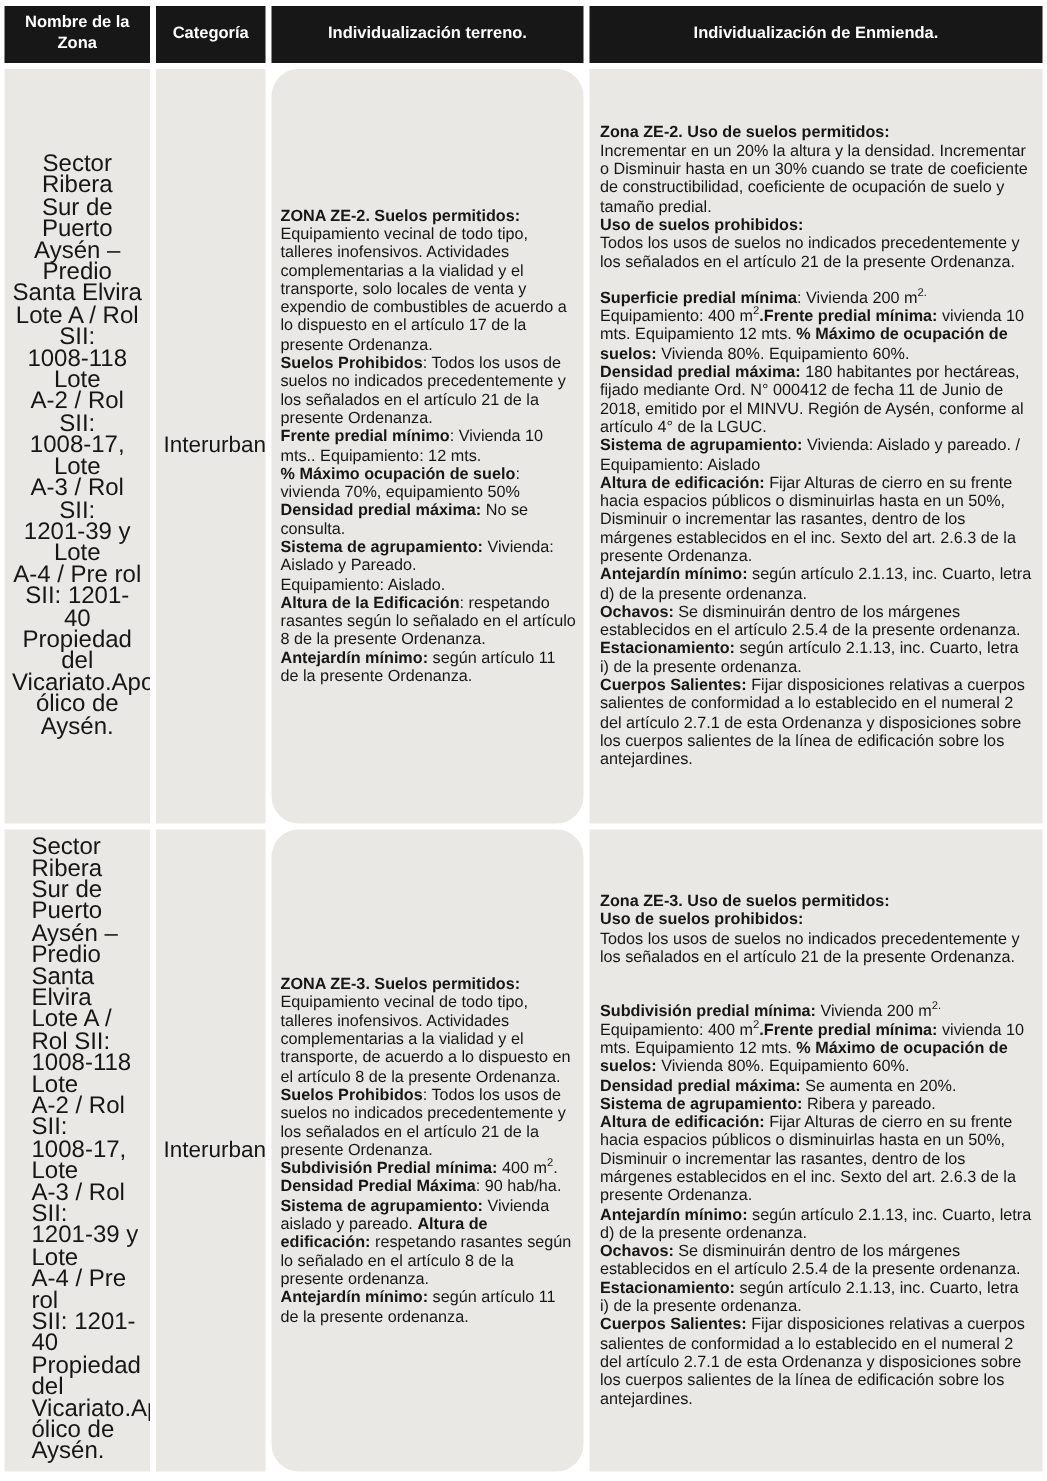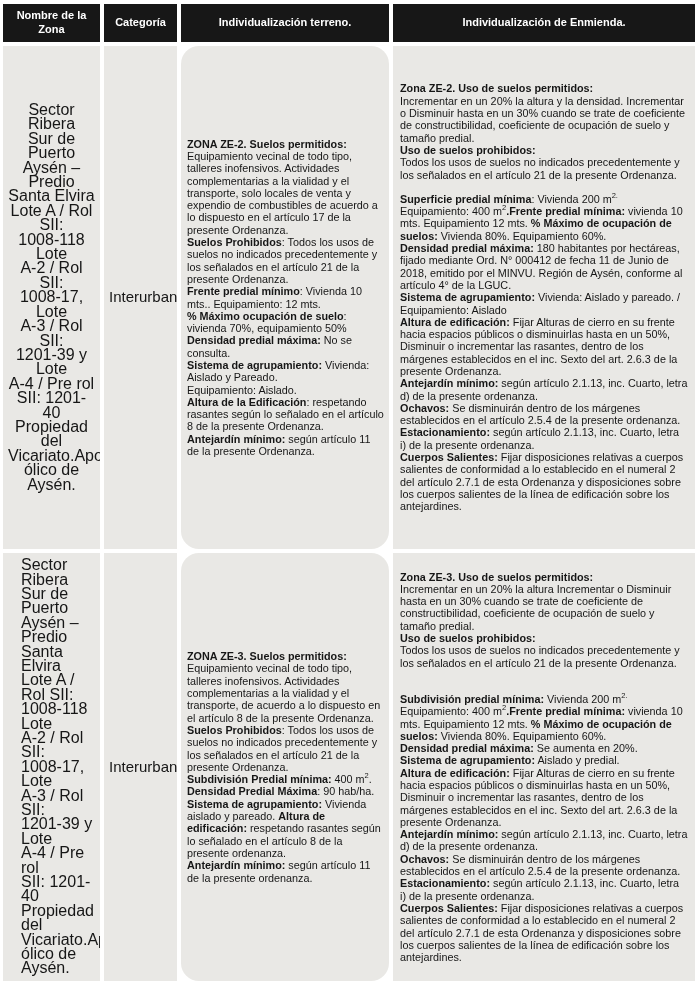--- a/index.html
+++ b/index.html
@@ -138,27 +138,26 @@
         <div class="para"><span class="b">ZONA ZE-3. Suelos permitidos:</span></div>
         <div class="para"><span>Equipamiento vecinal de todo tipo, talleres inofensivos. Actividades complementarias a la vialidad y el transporte, de acuerdo a lo dispuesto en el artículo 8 de la presente Ordenanza.</span></div>
         <div class="para"><span class="b">Suelos Prohibidos</span><span>: Todos los usos de suelos no indicados precedentemente y los señalados en el artículo 21 de la presente Ordenanza.</span></div>
         <div class="para"><span class="b">Subdivisión Predial mínima:</span><span> 400 m</span><sup>2</sup><span>.</span></div>
         <div class="para"><span class="b">Densidad Predial Máxima</span><span>: 90 hab/ha.</span></div>
         <div class="para"><span class="b">Sistema de agrupamiento:</span><span> Vivienda aislado y pareado. </span><span class="b">Altura de edificación:</span><span> respetando rasantes según lo señalado en el artículo 8 de la presente ordenanza.</span></div>
         <div class="para"><span class="b">Antejardín mínimo:</span><span> según artículo 11 de la presente ordenanza.</span></div>
       </div>
     <div class="cell rich amendment-cell">
         <div class="para"><span class="b">Zona ZE-3. Uso de suelos permitidos:</span></div>
-        <div class="para"><span>Incrementar en un 20% la altura Incrementar o Disminuir hasta en un 30% cuando se trate de coeficiente de constructibilidad, coeficiente de ocupación de suelo y tamaño predial.</span></div>
         <div class="para"><span class="b">Uso de suelos prohibidos:</span></div>
         <div class="para"><span> Todos los usos de suelos no indicados precedentemente y los señalados en el artículo  21 de la presente Ordenanza.</span></div>
         <div class="para" style="margin-top: 24px;"><span class="b"> Subdivisión predial mínima:</span><span> Vivienda 200 m</span><sup>2.</sup></div>
         <div class="para"><span>Equipamiento: 400 m</span><sup>2</sup><span class="b">.</span><span class="b">Frente predial mínima:</span><span> vivienda 10 mts. Equipamiento 12 mts. </span><span class="b">% Máximo de ocupación de suelos:</span><span> Vivienda 80%. Equipamiento 60%.</span></div>
         <div class="para"><span class="b">Densidad predial máxima:</span><span> Se aumenta en 20%.</span></div>
-        <div class="para"><span class="b">Sistema de agrupamiento:</span><span> Aislado y predial.</span></div>
+        <div class="para"><span class="b">Sistema de agrupamiento:</span><span> Ribera y pareado.</span></div>
         <div class="para"><span class="b">Altura de edificación:</span><span> Fijar Alturas de cierro en su frente hacia espacios públicos o disminuirlas hasta en un 50%, Disminuir o incrementar  las  rasantes, dentro de los márgenes establecidos en el inc. Sexto del art. 2.6.3 de la presente Ordenanza.</span></div>
         <div class="para"><span class="b">Antejardín mínimo:</span><span> según artículo 2.1.13, inc. Cuarto, letra d) de la presente ordenanza.</span></div>
         <div class="para"><span class="b">Ochavos:</span><span> Se disminuirán dentro de los márgenes establecidos en el artículo 2.5.4 de la presente ordenanza.</span></div>
         <div class="para"><span class="b">Estacionamiento:</span><span> según artículo 2.1.13, inc. Cuarto, letra i) de la presente ordenanza.</span></div>
         <div class="para"><span class="b">Cuerpos Salientes:</span><span> Fijar disposiciones relativas a cuerpos salientes de conformidad a lo establecido en el numeral 2 del artículo 2.7.1 de esta Ordenanza  y disposiciones sobre los cuerpos salientes de la línea de edificación sobre los antejardines.</span></div>
       </div>
 
   </div>
 </div>
 

